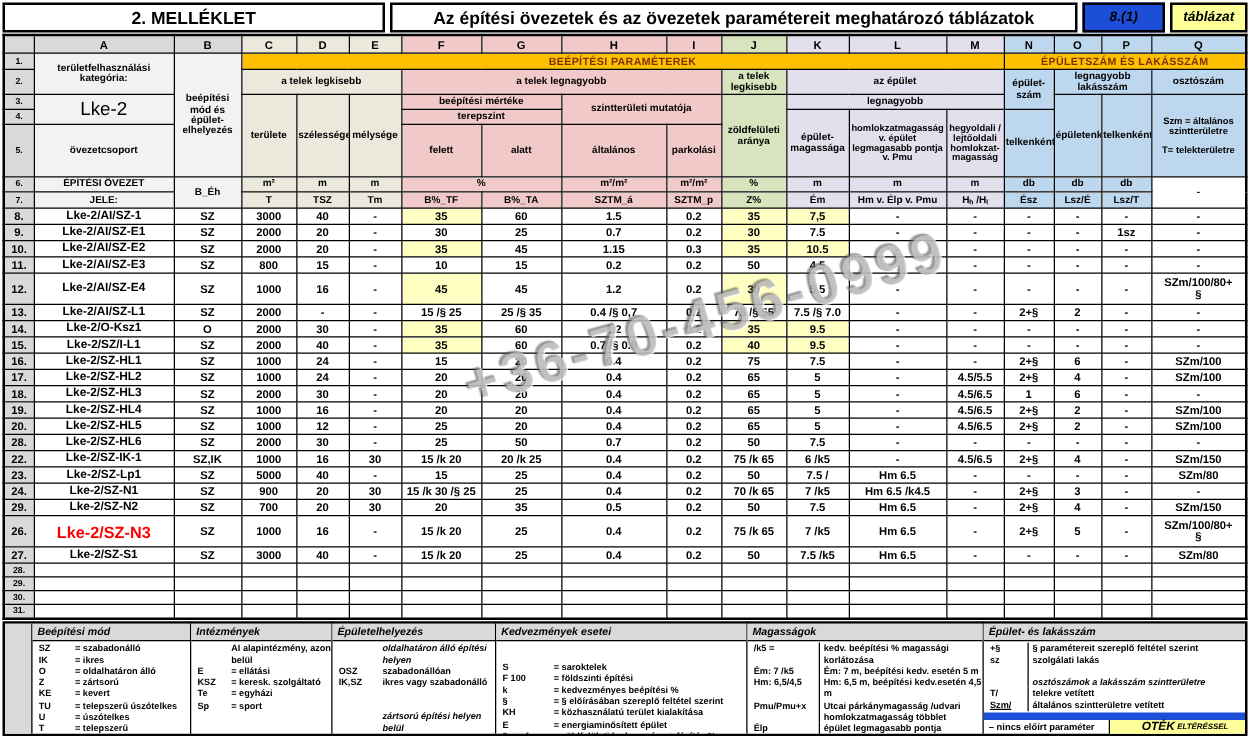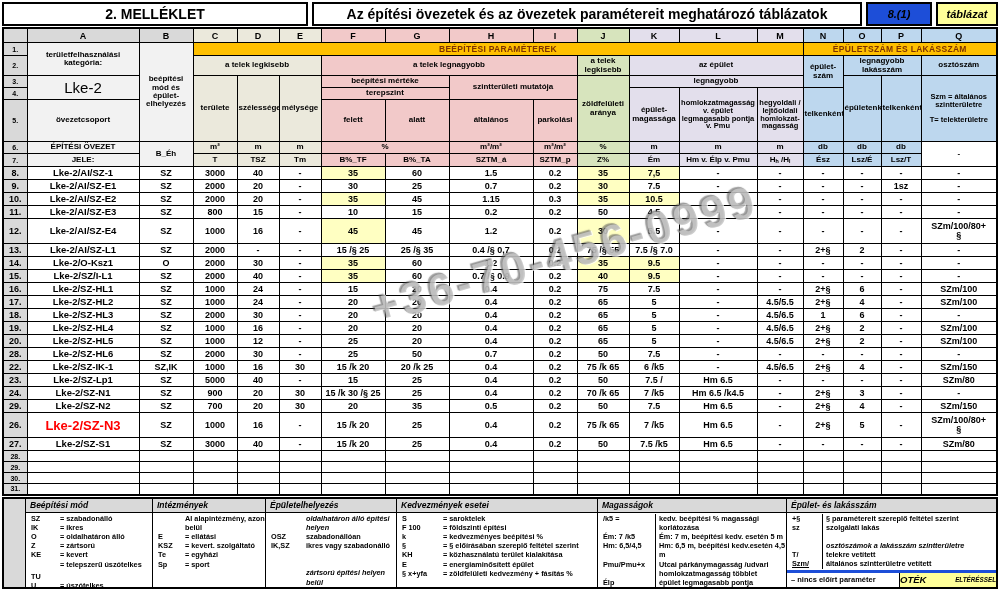--- a/index.html
+++ b/index.html
@@ -39,23 +39,23 @@
   .lg-gutter{width:21px;background:#D9D9D9;border-right:1px solid #000;}
   .lsec{border-right:1px solid #000;display:flex;flex-direction:column;min-width:0;}
   .lsec:last-child{border-right:none;}
   .lsec .lh{background:#D9D9D9;font-style:italic;font-weight:bold;font-size:8.5px;padding:1px 4px;border-bottom:1px solid #000;height:11px;line-height:11px;}
   .lines{flex:1;display:flex;flex-direction:column;padding:1px 0;}
   .line{display:flex;font-size:7.3px;line-height:9.2px;font-weight:bold;min-height:9px;}
   .line .k{flex:0 0 auto;padding-left:5px;}
   .line .v{flex:1;padding-left:3px;}
   .line.note .v,.line.note .k{font-style:italic;}
   .sep .v{border-left:1px solid #000;}
-  .botrow{display:flex;border-top:3px solid #1d4ed8;margin-top:auto;height:20px;}
+  .botrow{display:flex;border-top:6px solid #1d4ed8;margin-top:auto;height:20px;}
   .botrow .dash{flex:1;font-size:7.5px;font-weight:bold;display:flex;align-items:center;padding-left:4px;border-right:1px solid #000;}
-  .botrow .otek{width:96px;background:#FFFF99;display:flex;align-items:center;justify-content:space-between;font-weight:bold;font-style:italic;font-size:9.5px;gap:2px;}
+  .botrow .otek{width:96px;background:#FFFF99;display:flex;align-items:center;justify-content:center;font-weight:bold;font-style:italic;font-size:9.5px;gap:2px;padding-left:12px;}
   .botrow .otek .sm{font-size:6.3px;}
   
   .wm{position:absolute;left:372px;top:282px;transform:rotate(-16deg);transform-origin:left center;
       font-size:46px;font-weight:bold;letter-spacing:3px;white-space:nowrap;pointer-events:none;
       color:rgba(125,125,125,0.38);
       text-shadow:1px 1px 0 rgba(255,255,255,0.75),-1px -1px 1px rgba(75,75,75,0.5);z-index:5;}
 </style>
 </head>
 <body>
 
@@ -712,21 +712,21 @@
           </div>
           <div class="line">
             <span class="k" style="width: 26px;">Z</span>
             <span class="v">= zártsorú</span>
           </div>
           <div class="line">
             <span class="k" style="width: 26px;">KE</span>
             <span class="v">= kevert</span>
           </div>
           <div class="line">
-            <span class="k" style="width: 26px; margin-top: 12px;">TU</span>
+            <span class="k" style="width: 26px;">TU</span>
             <span class="v">= telepszerű úszótelkes</span>
           </div>
           <div class="line">
             <span class="k" style="width: 26px;">U</span>
             <span class="v">= úszótelkes</span>
           </div>
           <div class="line">
             <span class="k" style="width: 26px;">T</span>
             <span class="v">= telepszerű</span>
           </div>
@@ -738,21 +738,21 @@
           <div class="line">
             <span class="k" style="width: 24px;"></span>
             <span class="v">AI alapintézmény, azon belül</span>
           </div>
           <div class="line">
             <span class="k" style="width: 24px;">E</span>
             <span class="v">= ellátási</span>
           </div>
           <div class="line">
             <span class="k" style="width: 24px;">KSZ</span>
-            <span class="v">= kevert. szolgáltató</span>
+            <span class="v">= keresk. szolgáltató</span>
           </div>
           <div class="line">
             <span class="k" style="width: 24px;">Te</span>
             <span class="v">= egyházi</span>
           </div>
           <div class="line">
             <span class="k" style="width: 24px;">Sp</span>
             <span class="v">= sport</span>
           </div>
         </div>
@@ -783,21 +783,21 @@
           <div class="line note">
             <span class="k" style="width: 32px;"></span>
             <span class="v">zártsorú építési helyen belül</span>
           </div>
           <div class="line">
             <span class="k" style="width: 32px;">HZ</span>
             <span class="v">Hézagosan zártsorú</span>
           </div>
         </div>
       </div>
-      <div class="lsec" style="width: 200px;">
+      <div class="lsec" style="width: 200px; gap: 15px;">
         <div class="lh">Kedvezmények esetei</div>
         <div class="lines">
           <div class="line">
             <span class="k" style="width: 38px;">S</span>
             <span class="v">= saroktelek</span>
           </div>
           <div class="line">
             <span class="k" style="width: 38px;">F 100</span>
             <span class="v">= földszinti építési</span>
           </div>

